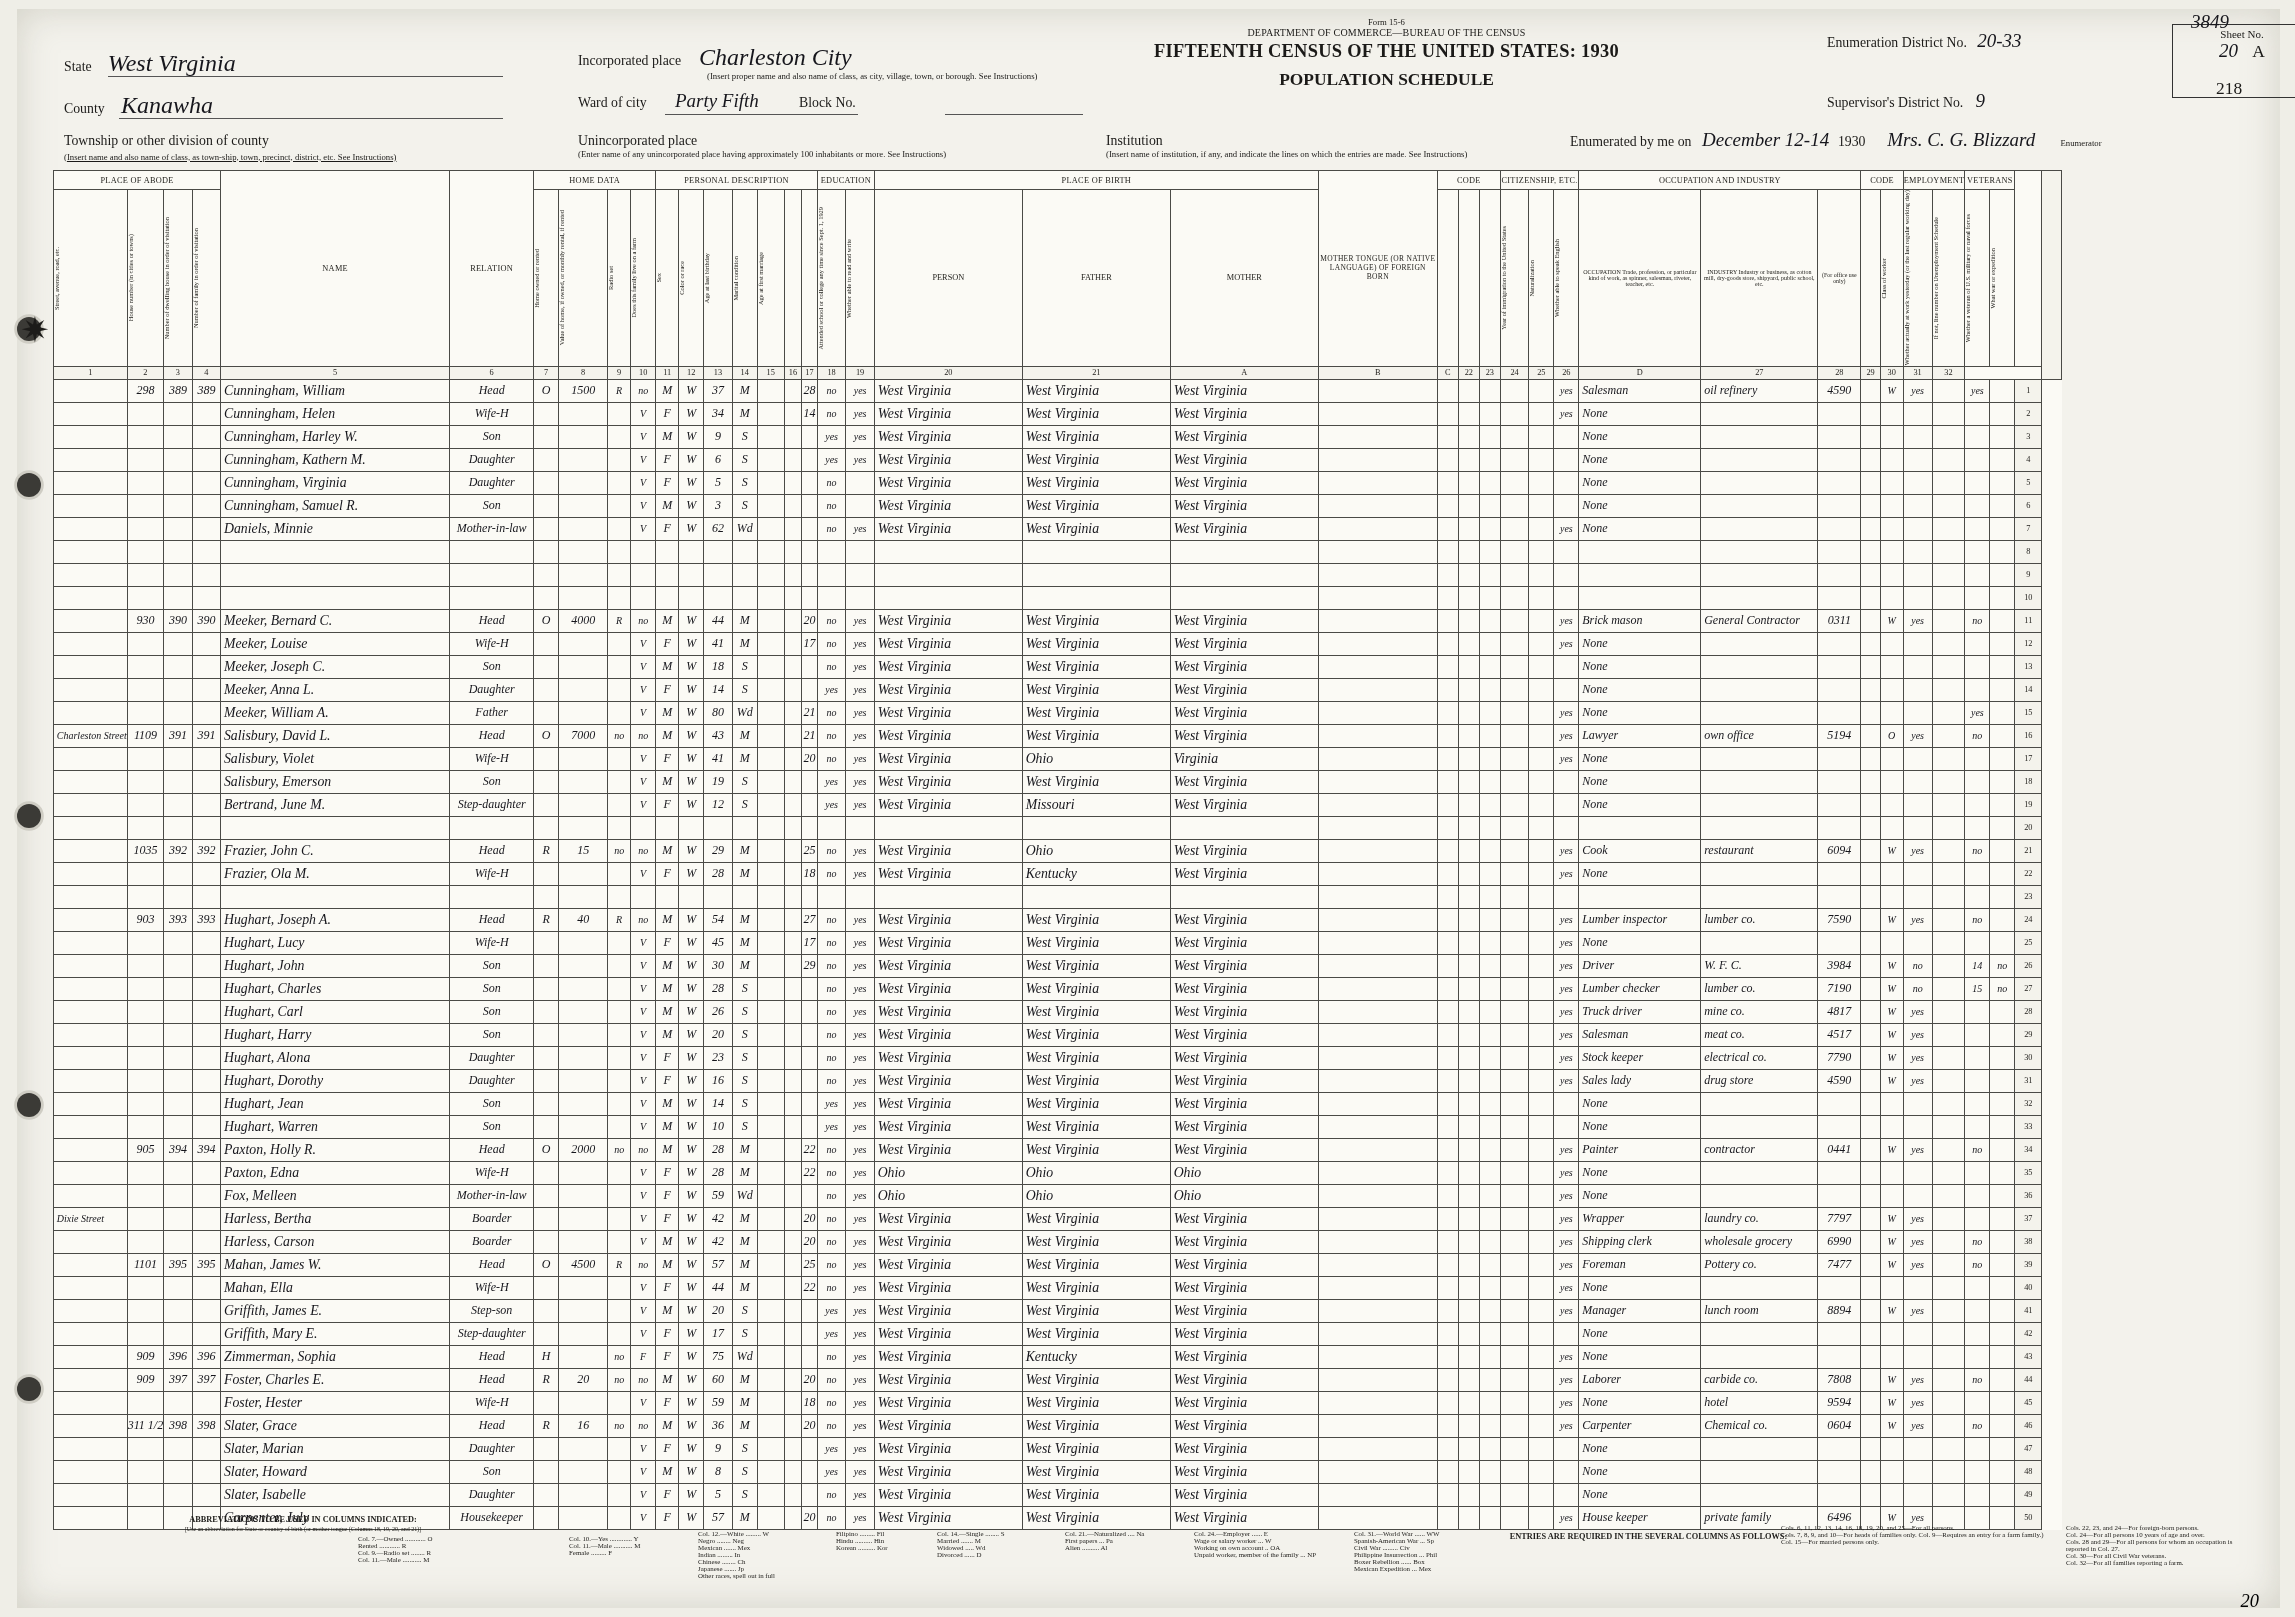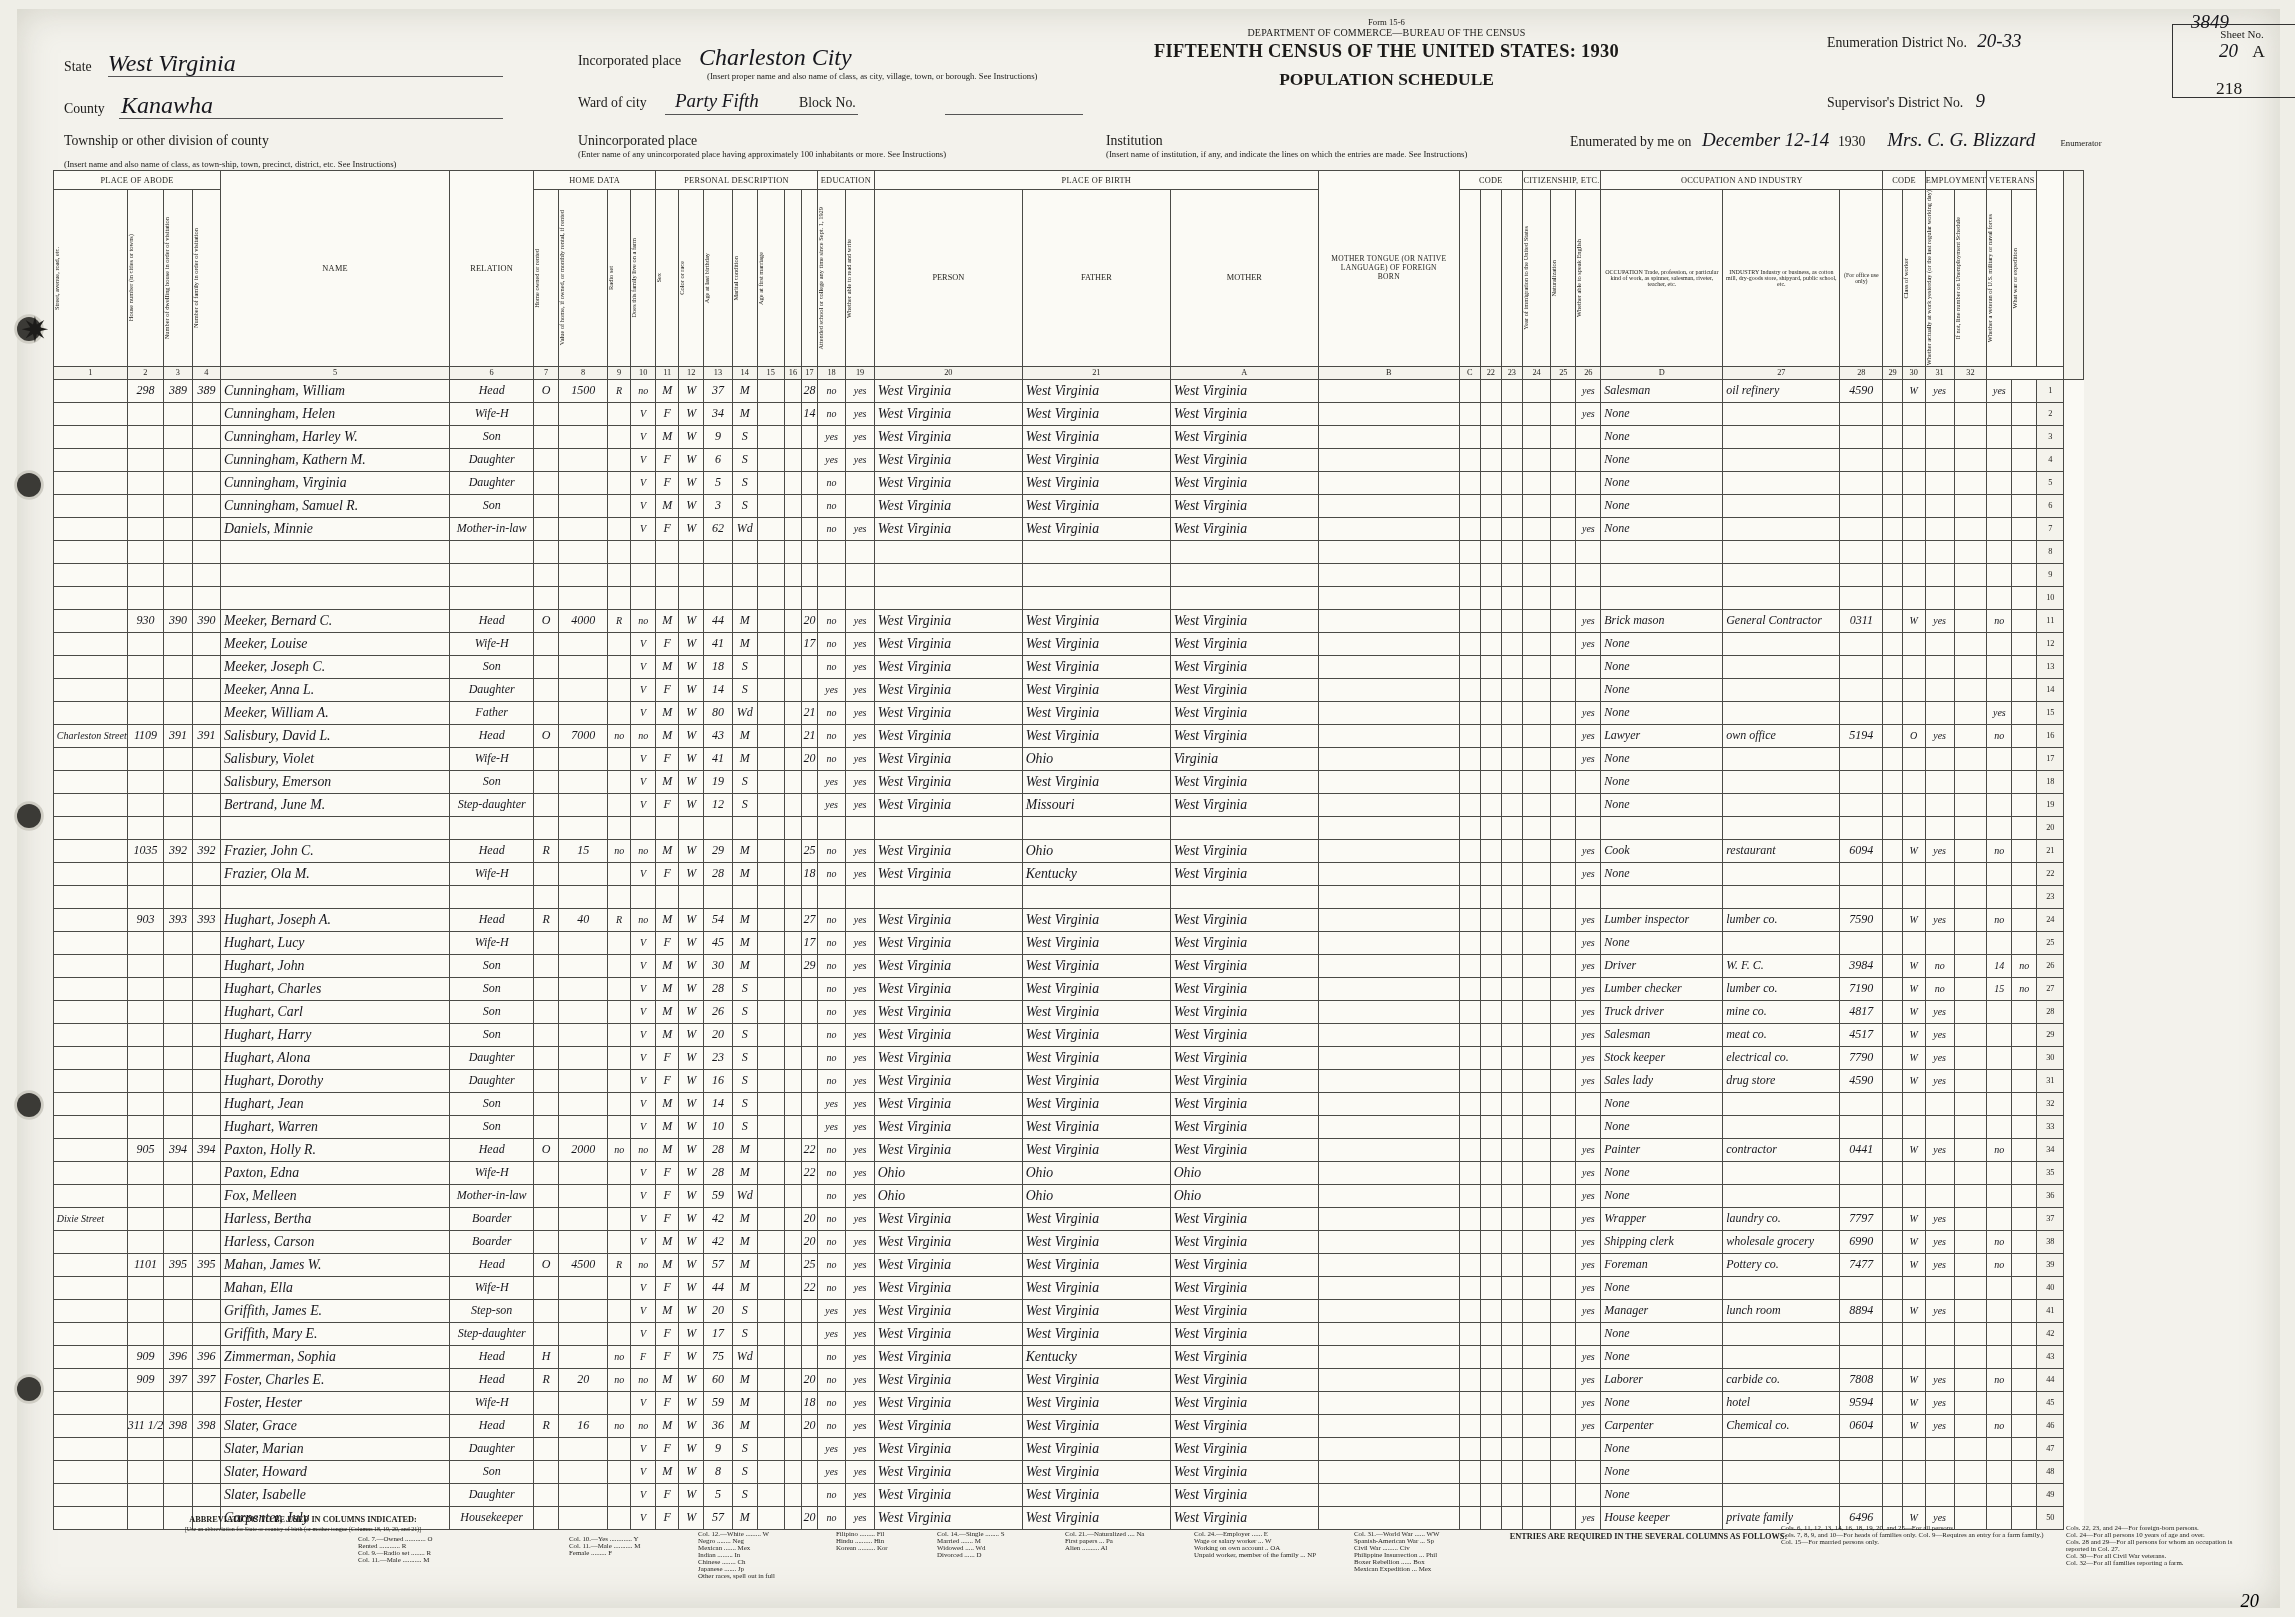--- a/index.html
+++ b/index.html
@@ -82,21 +82,21 @@
       <span class="hw big" style="margin-left:13px;">West Virginia</span>
       <div style="position:absolute;left:44px;top:26px;width:395px;border-bottom:0.9px solid #555;"></div>
     </div>
     <div style="position:absolute;left:0;top:75px;">
       <span class="lbl">County</span>
       <span class="hw big" style="margin-left:13px;">Kanawha</span>
       <div style="position:absolute;left:55px;top:26px;width:384px;border-bottom:0.9px solid #555;"></div>
     </div>
     <div style="position:absolute;left:0;top:116px;width:478px;">
       <span class="lbl">Township or other division of county</span>
-      <div class="sm" style="margin-top:10px;">(Insert name and also name of class, as town-ship, town, precinct, district, etc.  See Instructions)</div>
+      <div class="sm" style="margin-top:3px;text-decoration:underline;">(Insert name and also name of class, as town-ship, town, precinct, district, etc.  See Instructions)</div>
     </div>
 
     <div style="position:absolute;left:514px;top:27.5px;width:514px;">
       <span class="lbl">Incorporated place</span>
       <span class="hw big" style="margin-left:14.7px;">Charleston City</span>
       <div class="sm" style="margin-left:129px;">(Insert proper name and also name of class, as city, village, town, or borough.  See Instructions)</div>
     </div>
     <div style="position:absolute;left:514px;top:73px;width:514px;">
       <span class="lbl">Ward of city</span>
       <span class="hw med" style="margin-left:25px;">Party Fifth</span>
@@ -156,21 +156,21 @@
   <table class="census">
     <thead>
       <tr>
         <td class="grphdr" colspan="4">PLACE OF ABODE</td>
         <td class="grphdr" rowspan="2" style="width:228px;">NAME</td>
         <td class="grphdr" rowspan="2" style="width:83px;">RELATION</td>
         <td class="grphdr" colspan="4">HOME DATA</td>
         <td class="grphdr" colspan="7">PERSONAL DESCRIPTION</td>
         <td class="grphdr" colspan="2">EDUCATION</td>
         <td class="grphdr" colspan="3" style="font-size:8.3px;">PLACE OF BIRTH</td>
-        <td class="grphdr" rowspan="2" style="width:118px;font-size:7.5px;line-height:1.15;padding:11px;">MOTHER TONGUE (OR NATIVE LANGUAGE) OF FOREIGN BORN</td>
+        <td class="grphdr" rowspan="2" style="width:118px;font-size:7.5px;line-height:1.15;padding:0;">MOTHER TONGUE (OR NATIVE LANGUAGE) OF FOREIGN BORN</td>
         <td class="grphdr" colspan="3">CODE</td>
         <td class="grphdr" colspan="3">CITIZENSHIP, ETC.</td>
         <td class="grphdr" colspan="3">OCCUPATION AND INDUSTRY</td>
         <td class="grphdr" colspan="2">CODE</td>
         <td class="grphdr" colspan="2">EMPLOYMENT</td>
         <td class="grphdr" colspan="2">VETERANS</td>
         <td class="grphdr" rowspan="2" style="width:26px;"></td>
         <td rowspan="3" class="rownum"></td>
       </tr>
       <tr>

